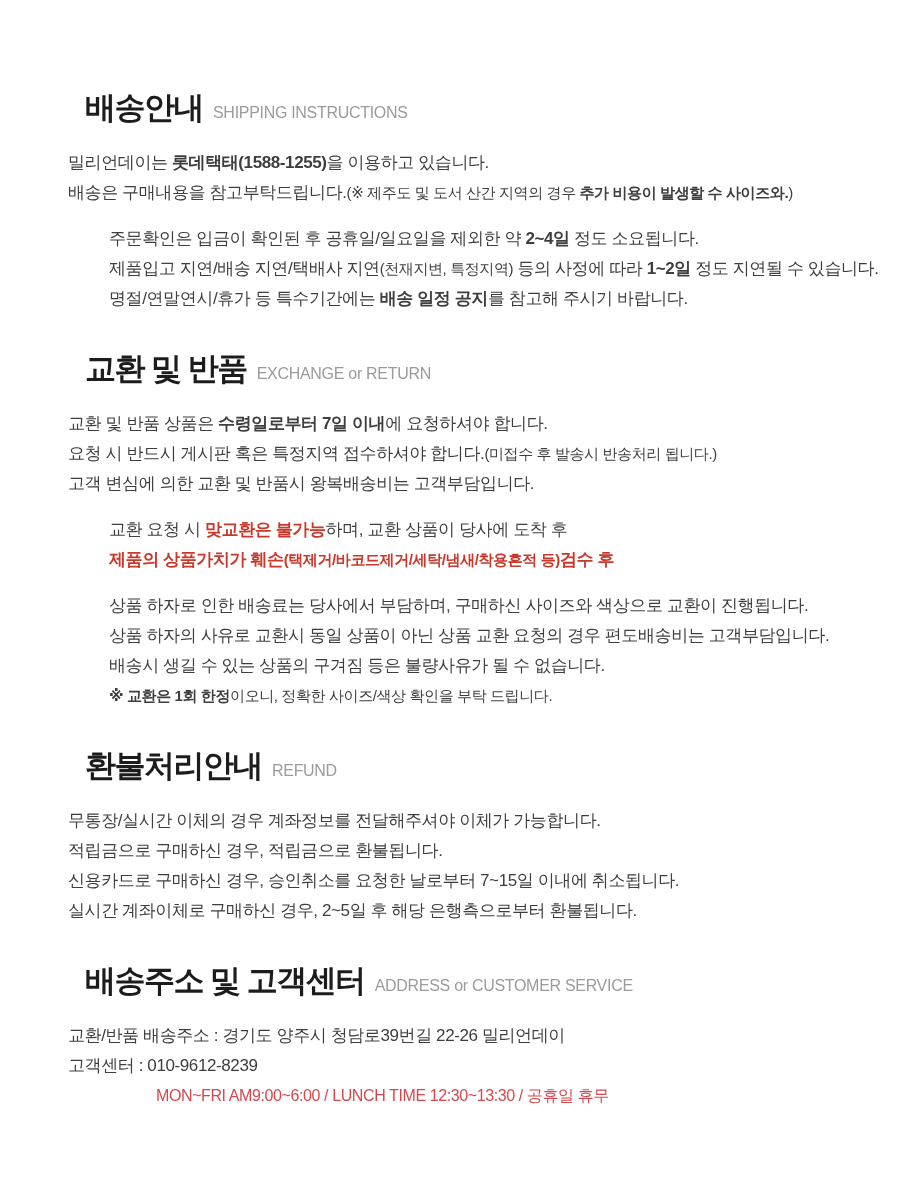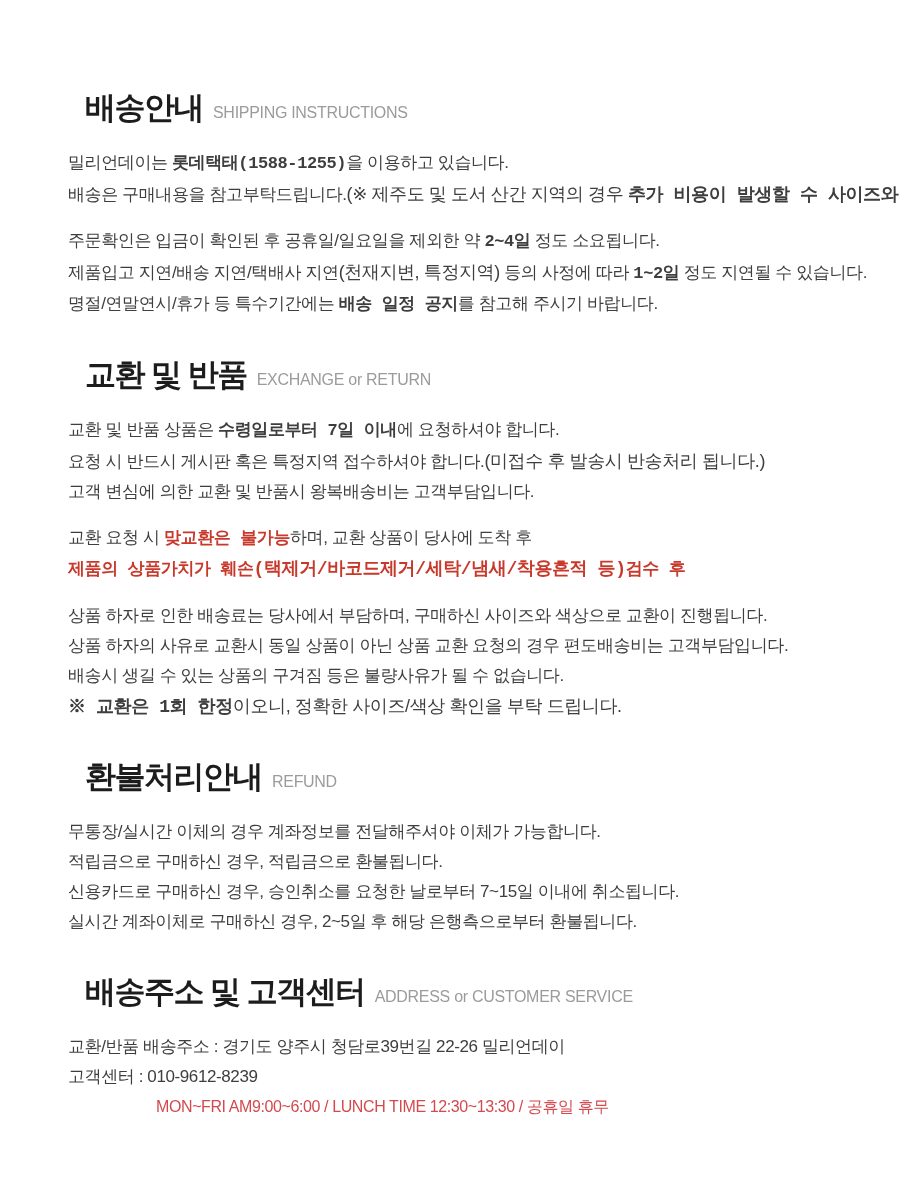--- a/index.html
+++ b/index.html
@@ -30,32 +30,32 @@
     white-space:nowrap;
   }
   .sec-title .en{
     font-size:16px;
     font-weight:400;
     color:var(--c-sub);
     letter-spacing:-0.3px;
     margin-left:10px;
   }
   .sec-body{margin-top:23px;}
-  .para+.para{margin-top:16px;}
+  .para+.para{margin-top:16px;margin-left:41px;}
   .line{
     margin:0;
     font-size:17px;
     line-height:30px;
     letter-spacing:-0.4px;
     white-space:nowrap;
   }
-  .line .b{font-weight:700;font-family:Liberation Mono, monospace;}
+  .line .b{font-weight:700;}
   .line .r{color:var(--c-red);}
   .line .r2{color:var(--c-red2);}
-  .line .s{font-size:18px;}
+  .line .s{font-size:15px;}
   .line.indent{padding-left:88px;font-size:16px;}
 </style>
 </head>
 <body>
 
 <main>
 
   <section class="sec">
     <h2 class="sec-title">
       <span class="kr">배송안내</span><span class="en">SHIPPING INSTRUCTIONS</span>

